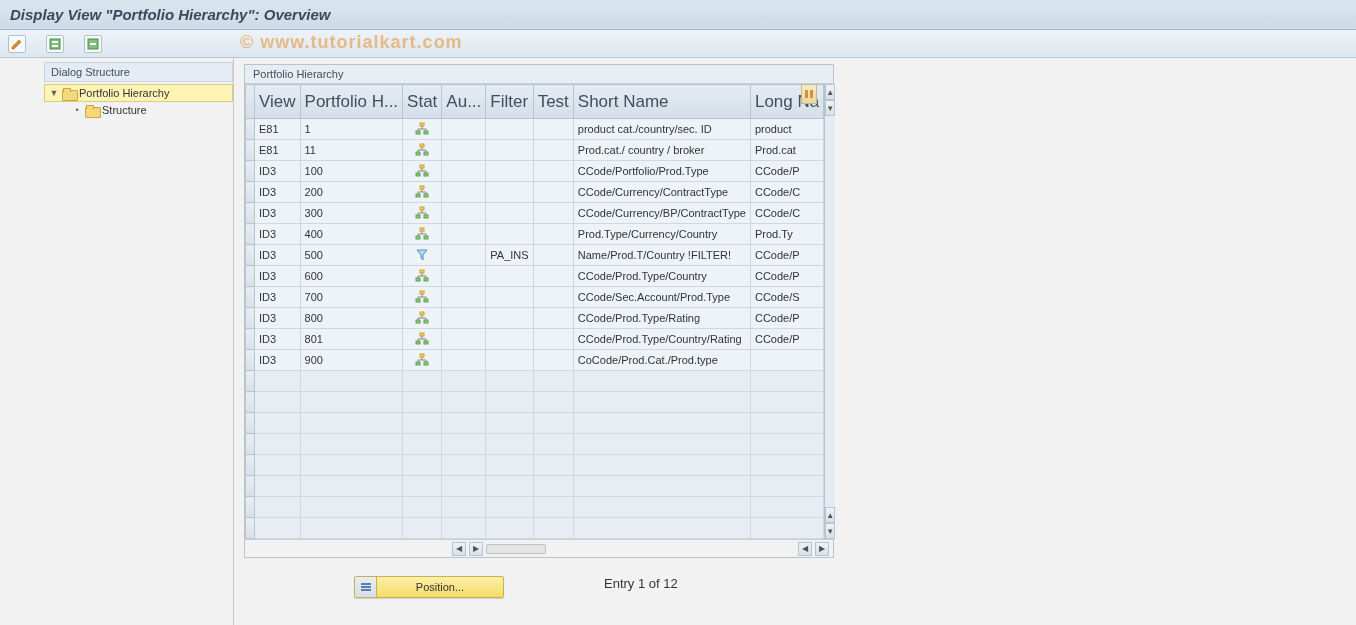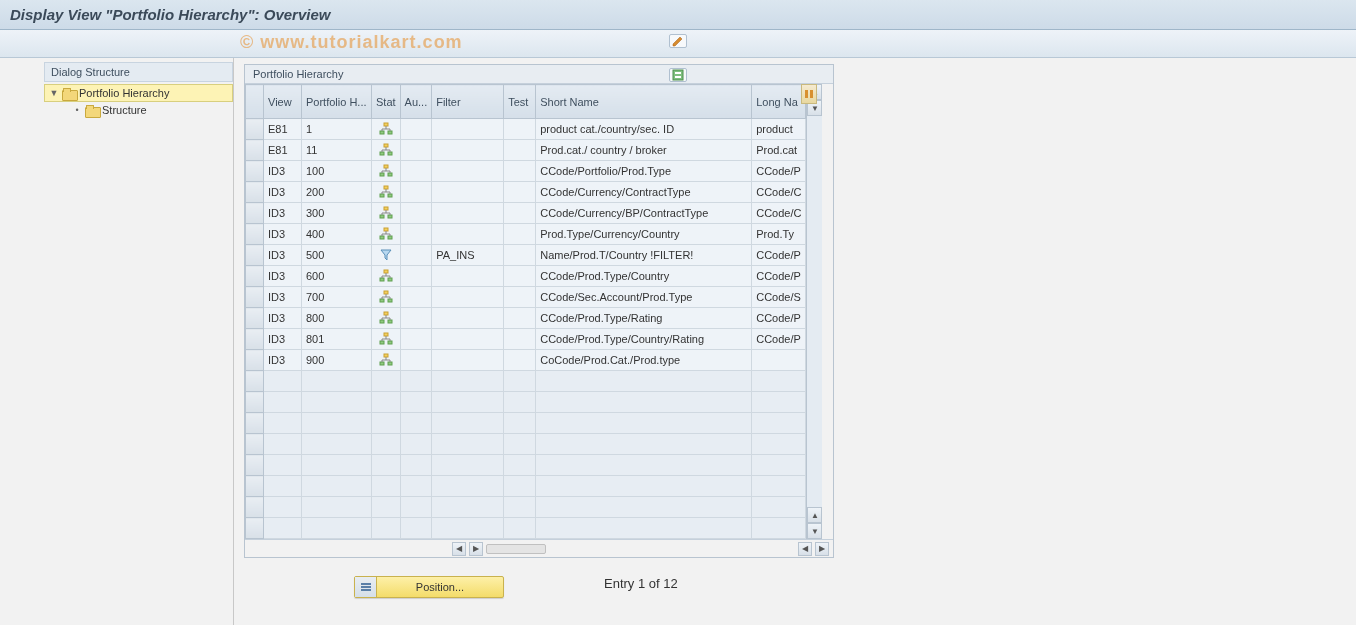--- a/index.html
+++ b/index.html
@@ -5,21 +5,21 @@
   * { box-sizing: border-box; margin: 0; padding: 0; }
   html, body { width: 1356px; height: 625px; font-family: Arial, sans-serif; font-size: 11px; background: #f2f2f2; overflow: hidden; }
   
   .window { display: flex; flex-direction: column; height: 100%; }
 
   
   .title-bar { background: linear-gradient(#dbe6ef, #cddbe8); border-bottom: 1px solid #9fb6c9; padding: 6px 10px; }
   .title-bar h1 { font-size: 15px; font-style: italic; font-weight: bold; color: #3b4a59; }
 
   
-  .toolbar { background: linear-gradient(#eef3f8, #dce6ef); border-bottom: 1px solid #b8c8d6; padding: 4px 8px; display: flex; gap: 20px; align-items: center; position: relative; height: 28px; flex-direction: column;}
+  .toolbar { background: linear-gradient(#eef3f8, #dce6ef); border-bottom: 1px solid #b8c8d6; padding: 4px 8px; display: flex; gap: 20px; align-items: center; position: relative; height: 28px;}
   .toolbar .tbtn { width: 18px; height: 18px; background: #f7f9fb; border: 1px solid #b0c0d0; border-radius: 2px; display:flex; align-items:center; justify-content:center; font-size:10px; cursor:pointer;}
   .watermark { position:absolute; left:240px; top:2px; font-size:18px; color: rgba(230,150,60,0.6); font-weight:bold; letter-spacing:1px; pointer-events:none;}
 
   
   .body { flex:1; display:flex; background:#f2f2f2; }
 
   
   .left-panel { width: 190px; border-right:1px solid #c8c8c8; background:#f2f2f2; padding-top:4px;margin-left:44px; }
   .left-header { background:#e4ebf2; border:1px solid #c8d4e0; padding:3px 6px; color:#3f4f5f; font-size:11px;}
   .tree { padding:2px 0; }
@@ -29,21 +29,21 @@
   .folder-icon { width:14px; height:11px; position:relative; }
   .folder-icon::before { content:""; position:absolute; left:0; top:2px; width:14px; height:9px; background:#f3d77a; border:1px solid #c9a93e; border-radius:1px;}
   .folder-icon::after { content:""; position:absolute; left:1px; top:0; width:6px; height:3px; background:#f3d77a; border:1px solid #c9a93e; border-bottom:none; border-radius:1px 1px 0 0;}
 
   
   .right-panel { flex:1; padding:6px 10px; display:flex; flex-direction:column; }
   .group-box { border:1px solid #b8c4d0; background:#f2f2f2; padding:0; width: 590px; }
   .group-title { padding:3px 8px; color:#3f4f5f; background:#e8edf2; border-bottom:1px solid #c5d0db; font-size:11px;}
   .grid-wrap { position:relative; display:flex; }
   .grid { border-collapse:collapse; table-layout:fixed; }
-  .grid th { background:linear-gradient(#e4ebf2,#d5dfe9); border:1px solid #b8c4d0; color:#3f4f5f; font-weight:normal; padding:6px 4px; text-align:left; font-size:11px; height:34px; overflow:hidden; white-space:nowrap;}
+  .grid th { background:linear-gradient(#e4ebf2,#d5dfe9); border:1px solid #b8c4d0; color:#3f4f5f; font-weight:normal; padding:6px 4px; text-align:left; font-size:17px; height:34px; overflow:hidden; white-space:nowrap;}
   .grid td { border:1px solid #cfd8e0; background:#eef3f8; height:21px; padding:0 4px; color:#333; font-size:11px; white-space:nowrap; overflow:hidden;}
   .grid td.empty { background:#e7edf3; }
   .rowsel { width:18px; background:linear-gradient(#e9eef3,#d8e0e8)!important; border:1px solid #b8c4d0!important; cursor:pointer;}
   .stat-icon svg { display:block; margin:auto;}
   
   .vscroll { width:16px; background:#e4ebf2; border-left:1px solid #b8c4d0; display:flex; flex-direction:column; }
   .vscroll .vbtn { height:16px; background:linear-gradient(#eef3f8,#d8e0e8); border:1px solid #b8c4d0; display:flex; align-items:center; justify-content:center; font-size:8px; color:#555; cursor:pointer;}
   .vscroll .vtrack { flex:1; background:#e4ebf2; }
   
   .config-btn { width:16px; height:20px; background:linear-gradient(#f5ead0,#e8d8a0); border:1px solid #c9b97e; display:flex; align-items:center; justify-content:center; font-size:9px; cursor:pointer; position:absolute; right:16px; top:0;}

